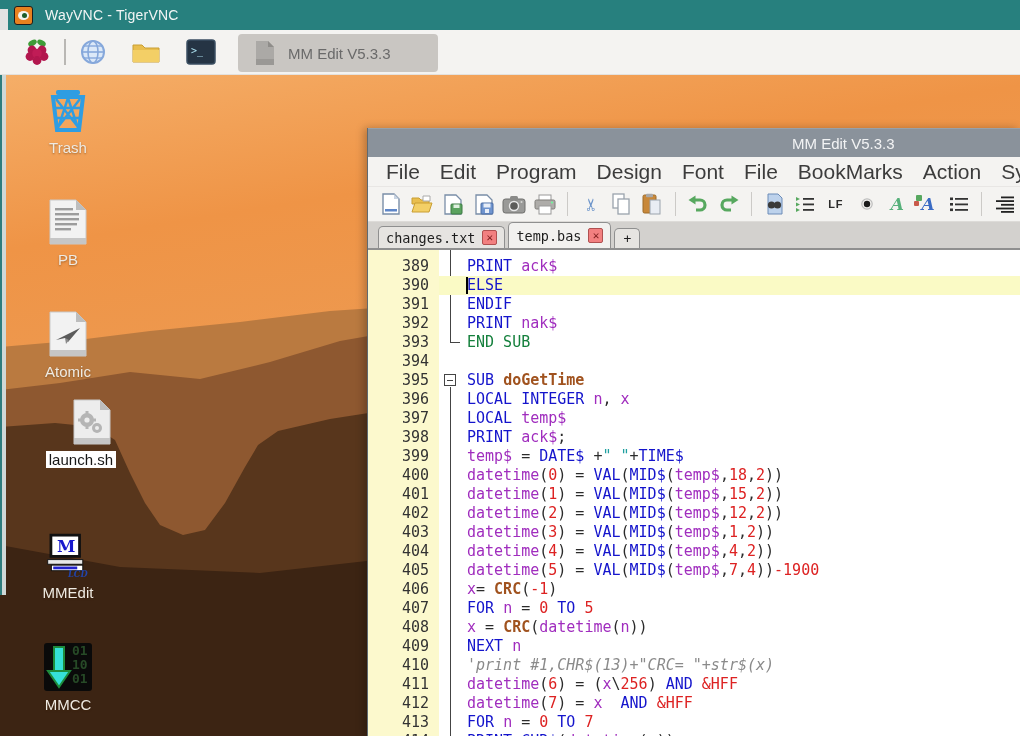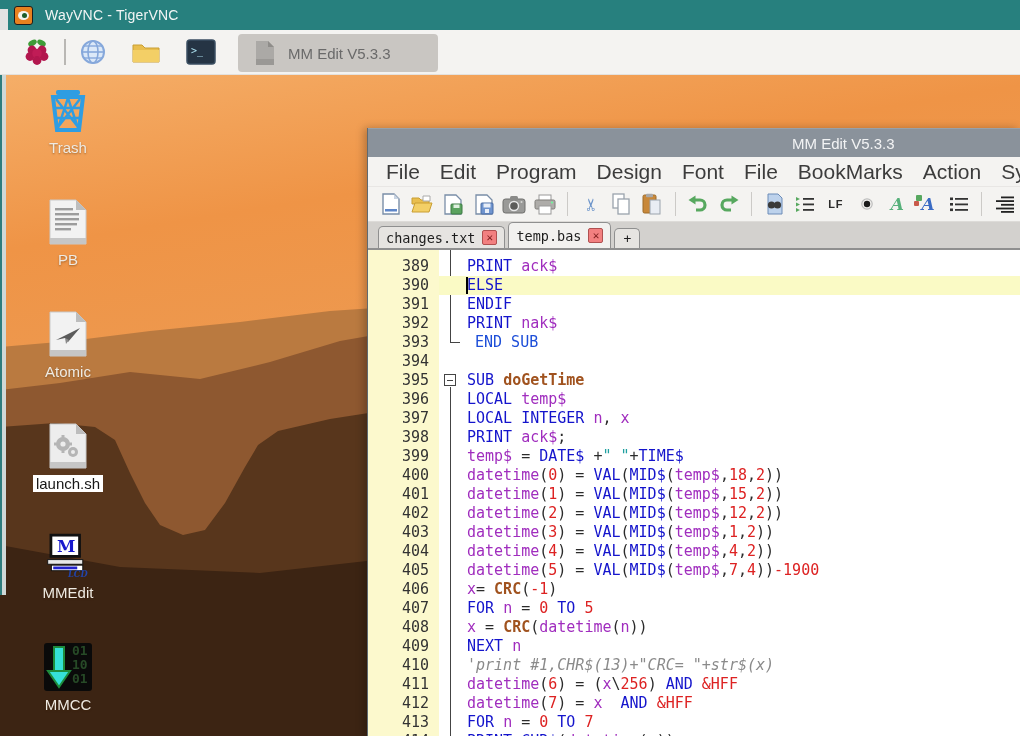--- a/index.html
+++ b/index.html
@@ -128,21 +128,21 @@
           <svg width="44" height="48" viewBox="0 0 44 48">
             <path d="M4 2 h26 l10 10 v34 h-36 z" fill="#F2F2F2" stroke="#c9c9c9"></path>
             <path d="M30 2 l10 10 h-10 z" fill="#BDBDBD"></path>
             <rect x="4" y="40" width="36" height="6" fill="#C6C6C6"></rect>
             <path d="M10 30 L34 18 L22 32 L19 28 Z" fill="#5b5b5b"></path>
             <path d="M19 28 l1 6 3 -4 z" fill="#8a8a8a"></path>
           </svg>
         </div>
         <div class="lbl">Atomic</div>
       </div>
-      <div class="desk-icon" style="left: 20px; top: 422px;">
+      <div class="desk-icon" style="left: 20px; top: 398px; align-items: flex-end;">
         <div class="img">
           <svg width="44" height="48" viewBox="0 0 44 48">
             <path d="M4 2 h26 l10 10 v34 h-36 z" fill="#EDEDED" stroke="#c9c9c9"></path>
             <path d="M30 2 l10 10 h-10 z" fill="#BDBDBD"></path>
             <rect x="4" y="40" width="36" height="6" fill="#C6C6C6"></rect>
             <circle cx="17" cy="22" r="7" fill="#B5B5B5"></circle>
             <circle cx="17" cy="22" r="2.6" fill="#EDEDED"></circle>
             <circle cx="27" cy="30" r="5" fill="#B5B5B5"></circle>
             <circle cx="27" cy="30" r="2" fill="#EDEDED"></circle>
             <g fill="#B5B5B5">
@@ -442,25 +442,25 @@
           <div class="fold-h" style="left: 11px; top: 91.5px; width: 10px;"></div>
           <div class="fold-box" style="left: 5px; top: 124px;"></div>
           <div class="fold-v" style="left: 11px; top: 137px; height: 349px;"></div>
         </div>
       <div class="hl-line" id="hl-line" style="top: 26px;"></div>
       <div class="code-lines" id="code-lines">
           <div><span class="tok-kw" style="color: rgb(20, 20, 204);">PRINT</span><span class="tok-pl" style="color: rgb(43, 43, 43);"> </span><span class="tok-id" style="color: rgb(160, 45, 190);">ack$</span></div>
           <div><span class="tok-kw" style="color: rgb(20, 20, 204);">ELSE</span></div>
           <div><span class="tok-kw" style="color: rgb(20, 20, 204);">ENDIF</span></div>
           <div><span class="tok-kw" style="color: rgb(20, 20, 204);">PRINT</span><span class="tok-pl" style="color: rgb(43, 43, 43);"> </span><span class="tok-id" style="color: rgb(160, 45, 190);">nak$</span></div>
-          <div><span class="tok-kw" style="color: #1d4ed8; margin-left: 8px;">END SUB</span></div>
+          <div><span class="tok-kw" style="color: #15803d;">END SUB</span></div>
           <div></div>
           <div><span class="tok-kw" style="color: rgb(20, 20, 204);">SUB</span><span class="tok-pl" style="color: rgb(43, 43, 43);"> </span><span class="tok-fn" style="color: rgb(160, 82, 30);">doGetTime</span></div>
+          <div><span class="tok-kw" style="color: rgb(20, 20, 204);">LOCAL INTEGER</span><span class="tok-pl" style="color: rgb(43, 43, 43);"> </span><span class="tok-id" style="color: rgb(160, 45, 190);">n</span><span class="tok-pl" style="color: rgb(43, 43, 43);">, </span><span class="tok-id" style="color: rgb(160, 45, 190);">x</span></div>
           <div><span class="tok-kw" style="color: rgb(20, 20, 204);">LOCAL</span><span class="tok-pl" style="color: rgb(43, 43, 43);"> </span><span class="tok-id" style="color: rgb(160, 45, 190);">temp$</span></div>
-          <div><span class="tok-kw" style="color: rgb(20, 20, 204);">LOCAL INTEGER</span><span class="tok-pl" style="color: rgb(43, 43, 43);"> </span><span class="tok-id" style="color: rgb(160, 45, 190);">n</span><span class="tok-pl" style="color: rgb(43, 43, 43);">, </span><span class="tok-id" style="color: rgb(160, 45, 190);">x</span></div>
           <div><span class="tok-kw" style="color: rgb(20, 20, 204);">PRINT</span><span class="tok-pl" style="color: rgb(43, 43, 43);"> </span><span class="tok-id" style="color: rgb(160, 45, 190);">ack$</span><span class="tok-pl" style="color: rgb(43, 43, 43);">;</span></div>
           <div><span class="tok-id" style="color: rgb(160, 45, 190);">temp$</span><span class="tok-pl" style="color: rgb(43, 43, 43);"> = </span><span class="tok-kw" style="color: rgb(20, 20, 204);">DATE$</span><span class="tok-pl" style="color: rgb(43, 43, 43);"> +</span><span class="tok-str" style="color: rgb(31, 160, 160);">" "</span><span class="tok-pl" style="color: rgb(43, 43, 43);">+</span><span class="tok-kw" style="color: rgb(20, 20, 204);">TIME$</span></div>
           <div><span class="tok-id" style="color: rgb(160, 45, 190);">datetime</span><span class="tok-pl" style="color: rgb(43, 43, 43);">(</span><span class="tok-num" style="color: rgb(221, 34, 34);">0</span><span class="tok-pl" style="color: rgb(43, 43, 43);">) = </span><span class="tok-kw" style="color: rgb(20, 20, 204);">VAL</span><span class="tok-pl" style="color: rgb(43, 43, 43);">(</span><span class="tok-kw" style="color: rgb(20, 20, 204);">MID$</span><span class="tok-pl" style="color: rgb(43, 43, 43);">(</span><span class="tok-id" style="color: rgb(160, 45, 190);">temp$</span><span class="tok-pl" style="color: rgb(43, 43, 43);">,</span><span class="tok-num" style="color: rgb(221, 34, 34);">18</span><span class="tok-pl" style="color: rgb(43, 43, 43);">,</span><span class="tok-num" style="color: rgb(221, 34, 34);">2</span><span class="tok-pl" style="color: rgb(43, 43, 43);">))</span></div>
           <div><span class="tok-id" style="color: rgb(160, 45, 190);">datetime</span><span class="tok-pl" style="color: rgb(43, 43, 43);">(</span><span class="tok-num" style="color: rgb(221, 34, 34);">1</span><span class="tok-pl" style="color: rgb(43, 43, 43);">) = </span><span class="tok-kw" style="color: rgb(20, 20, 204);">VAL</span><span class="tok-pl" style="color: rgb(43, 43, 43);">(</span><span class="tok-kw" style="color: rgb(20, 20, 204);">MID$</span><span class="tok-pl" style="color: rgb(43, 43, 43);">(</span><span class="tok-id" style="color: rgb(160, 45, 190);">temp$</span><span class="tok-pl" style="color: rgb(43, 43, 43);">,</span><span class="tok-num" style="color: rgb(221, 34, 34);">15</span><span class="tok-pl" style="color: rgb(43, 43, 43);">,</span><span class="tok-num" style="color: rgb(221, 34, 34);">2</span><span class="tok-pl" style="color: rgb(43, 43, 43);">))</span></div>
           <div><span class="tok-id" style="color: rgb(160, 45, 190);">datetime</span><span class="tok-pl" style="color: rgb(43, 43, 43);">(</span><span class="tok-num" style="color: rgb(221, 34, 34);">2</span><span class="tok-pl" style="color: rgb(43, 43, 43);">) = </span><span class="tok-kw" style="color: rgb(20, 20, 204);">VAL</span><span class="tok-pl" style="color: rgb(43, 43, 43);">(</span><span class="tok-kw" style="color: rgb(20, 20, 204);">MID$</span><span class="tok-pl" style="color: rgb(43, 43, 43);">(</span><span class="tok-id" style="color: rgb(160, 45, 190);">temp$</span><span class="tok-pl" style="color: rgb(43, 43, 43);">,</span><span class="tok-num" style="color: rgb(221, 34, 34);">12</span><span class="tok-pl" style="color: rgb(43, 43, 43);">,</span><span class="tok-num" style="color: rgb(221, 34, 34);">2</span><span class="tok-pl" style="color: rgb(43, 43, 43);">))</span></div>
           <div><span class="tok-id" style="color: rgb(160, 45, 190);">datetime</span><span class="tok-pl" style="color: rgb(43, 43, 43);">(</span><span class="tok-num" style="color: rgb(221, 34, 34);">3</span><span class="tok-pl" style="color: rgb(43, 43, 43);">) = </span><span class="tok-kw" style="color: rgb(20, 20, 204);">VAL</span><span class="tok-pl" style="color: rgb(43, 43, 43);">(</span><span class="tok-kw" style="color: rgb(20, 20, 204);">MID$</span><span class="tok-pl" style="color: rgb(43, 43, 43);">(</span><span class="tok-id" style="color: rgb(160, 45, 190);">temp$</span><span class="tok-pl" style="color: rgb(43, 43, 43);">,</span><span class="tok-num" style="color: rgb(221, 34, 34);">1</span><span class="tok-pl" style="color: rgb(43, 43, 43);">,</span><span class="tok-num" style="color: rgb(221, 34, 34);">2</span><span class="tok-pl" style="color: rgb(43, 43, 43);">))</span></div>
           <div><span class="tok-id" style="color: rgb(160, 45, 190);">datetime</span><span class="tok-pl" style="color: rgb(43, 43, 43);">(</span><span class="tok-num" style="color: rgb(221, 34, 34);">4</span><span class="tok-pl" style="color: rgb(43, 43, 43);">) = </span><span class="tok-kw" style="color: rgb(20, 20, 204);">VAL</span><span class="tok-pl" style="color: rgb(43, 43, 43);">(</span><span class="tok-kw" style="color: rgb(20, 20, 204);">MID$</span><span class="tok-pl" style="color: rgb(43, 43, 43);">(</span><span class="tok-id" style="color: rgb(160, 45, 190);">temp$</span><span class="tok-pl" style="color: rgb(43, 43, 43);">,</span><span class="tok-num" style="color: rgb(221, 34, 34);">4</span><span class="tok-pl" style="color: rgb(43, 43, 43);">,</span><span class="tok-num" style="color: rgb(221, 34, 34);">2</span><span class="tok-pl" style="color: rgb(43, 43, 43);">))</span></div>
           <div><span class="tok-id" style="color: rgb(160, 45, 190);">datetime</span><span class="tok-pl" style="color: rgb(43, 43, 43);">(</span><span class="tok-num" style="color: rgb(221, 34, 34);">5</span><span class="tok-pl" style="color: rgb(43, 43, 43);">) = </span><span class="tok-kw" style="color: rgb(20, 20, 204);">VAL</span><span class="tok-pl" style="color: rgb(43, 43, 43);">(</span><span class="tok-kw" style="color: rgb(20, 20, 204);">MID$</span><span class="tok-pl" style="color: rgb(43, 43, 43);">(</span><span class="tok-id" style="color: rgb(160, 45, 190);">temp$</span><span class="tok-pl" style="color: rgb(43, 43, 43);">,</span><span class="tok-num" style="color: rgb(221, 34, 34);">7</span><span class="tok-pl" style="color: rgb(43, 43, 43);">,</span><span class="tok-num" style="color: rgb(221, 34, 34);">4</span><span class="tok-pl" style="color: rgb(43, 43, 43);">))</span><span class="tok-num" style="color: rgb(221, 34, 34);">-1900</span></div>
           <div><span class="tok-id" style="color: rgb(160, 45, 190);">x</span><span class="tok-pl" style="color: rgb(43, 43, 43);">= </span><span class="tok-fn" style="color: rgb(160, 82, 30);">CRC</span><span class="tok-pl" style="color: rgb(43, 43, 43);">(</span><span class="tok-num" style="color: rgb(221, 34, 34);">-1</span><span class="tok-pl" style="color: rgb(43, 43, 43);">)</span></div>
           <div><span class="tok-kw" style="color: rgb(20, 20, 204);">FOR</span><span class="tok-pl" style="color: rgb(43, 43, 43);"> </span><span class="tok-id" style="color: rgb(160, 45, 190);">n</span><span class="tok-pl" style="color: rgb(43, 43, 43);"> = </span><span class="tok-num" style="color: rgb(221, 34, 34);">0</span><span class="tok-pl" style="color: rgb(43, 43, 43);"> </span><span class="tok-kw" style="color: rgb(20, 20, 204);">TO</span><span class="tok-pl" style="color: rgb(43, 43, 43);"> </span><span class="tok-num" style="color: rgb(221, 34, 34);">5</span></div>

